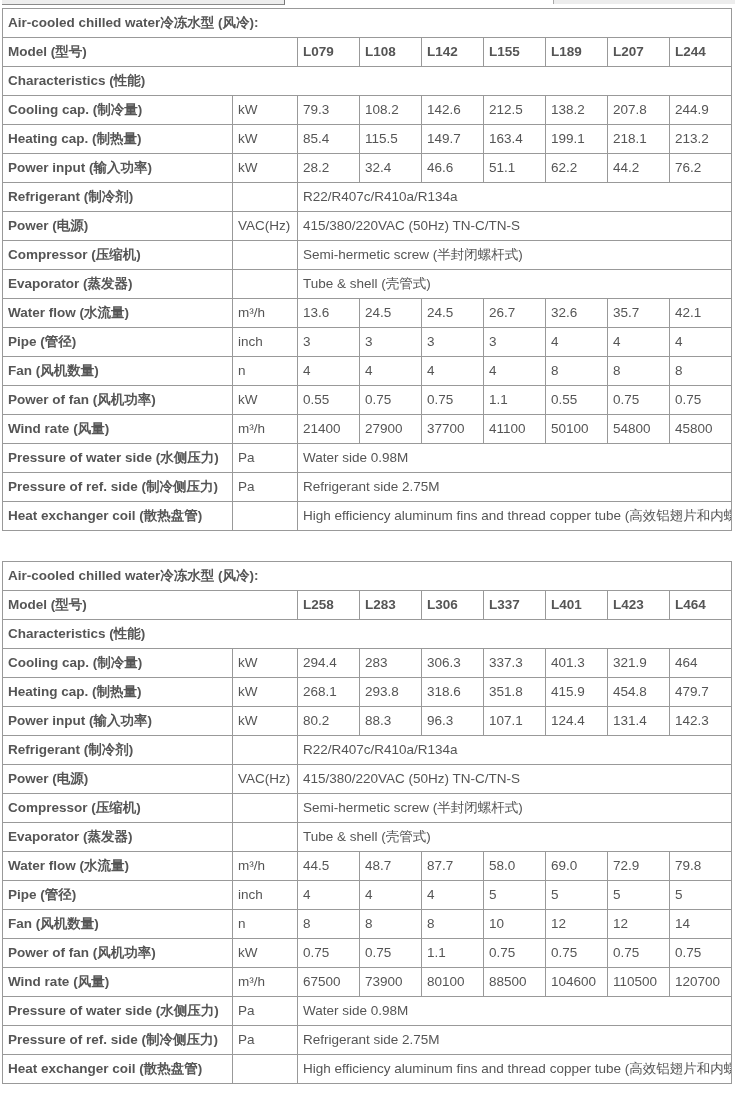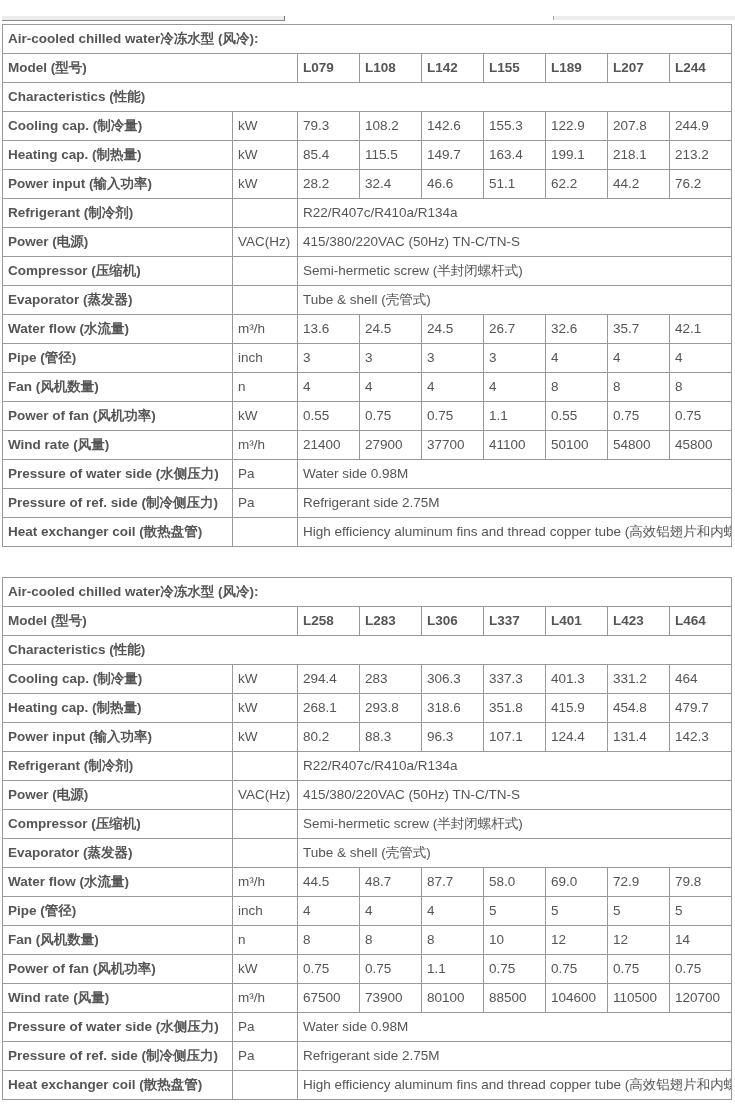--- a/index.html
+++ b/index.html
@@ -1,20 +1,20 @@
 <!DOCTYPE html>
 <html><head>
 <meta charset="utf-8">
 <style>
   html,body{
     margin:0;padding:0;background:#ffffff;
     width:735px;height:1115px;overflow:hidden;
     font-family:"Liberation Sans", sans-serif;
   }
-  #app{padding:16px 0 0 2px;}
+  #app{padding:0 0 0 2px;}
   
   .top-strip{position:relative;height:5px;width:733px;margin-bottom:3px;}
   .strip-seg{position:absolute;top:0;height:4px;background:#ededed;}
   .strip-seg.left{left:0;width:282px;border-right:1px solid #777;border-bottom:1px solid #8a8a8a;}
   .strip-seg.right{left:551px;width:182px;border-left:1px solid #aaa;}
 
   table.spec-table{
     border-collapse:collapse;table-layout:fixed;width:729px;
     border:1px solid #3f3f3f;
     margin:0 0 30px 0;
@@ -67,22 +67,22 @@
           </tr>
           <tr>
             <td colspan="9" class="b">Characteristics (性能)</td>
           </tr>
           <tr>
             <td class="b">Cooling cap. (制冷量)</td>
             <td>kW</td>
             <td>79.3</td>
             <td>108.2</td>
             <td>142.6</td>
-            <td>155.3</td>
-            <td>122.9</td>
+            <td>212.5</td>
+            <td>138.2</td>
             <td>207.8</td>
             <td>244.9</td>
           </tr>
           <tr>
             <td class="b">Heating cap. (制热量)</td>
             <td>kW</td>
             <td>85.4</td>
             <td>115.5</td>
             <td>149.7</td>
             <td>163.4</td>
@@ -223,21 +223,21 @@
             <td colspan="9" class="b">Characteristics (性能)</td>
           </tr>
           <tr>
             <td class="b">Cooling cap. (制冷量)</td>
             <td>kW</td>
             <td>294.4</td>
             <td>283</td>
             <td>306.3</td>
             <td>337.3</td>
             <td>401.3</td>
-            <td>331.2</td>
+            <td>321.9</td>
             <td>464</td>
           </tr>
           <tr>
             <td class="b">Heating cap. (制热量)</td>
             <td>kW</td>
             <td>268.1</td>
             <td>293.8</td>
             <td>318.6</td>
             <td>351.8</td>
             <td>415.9</td>

